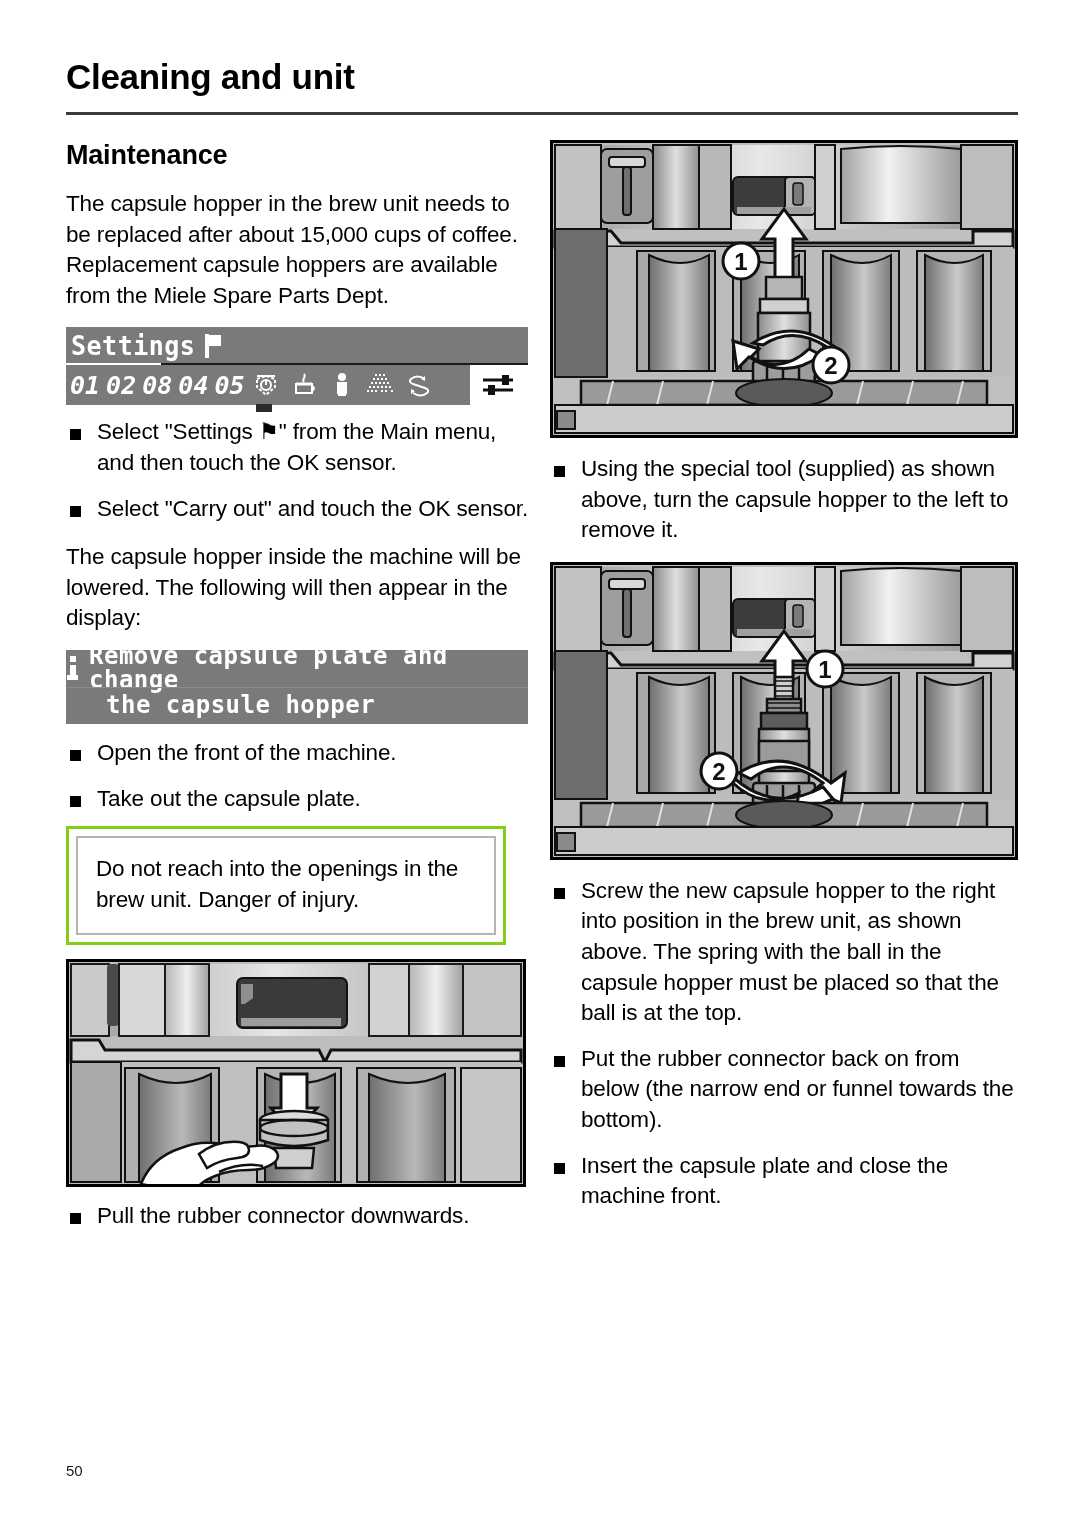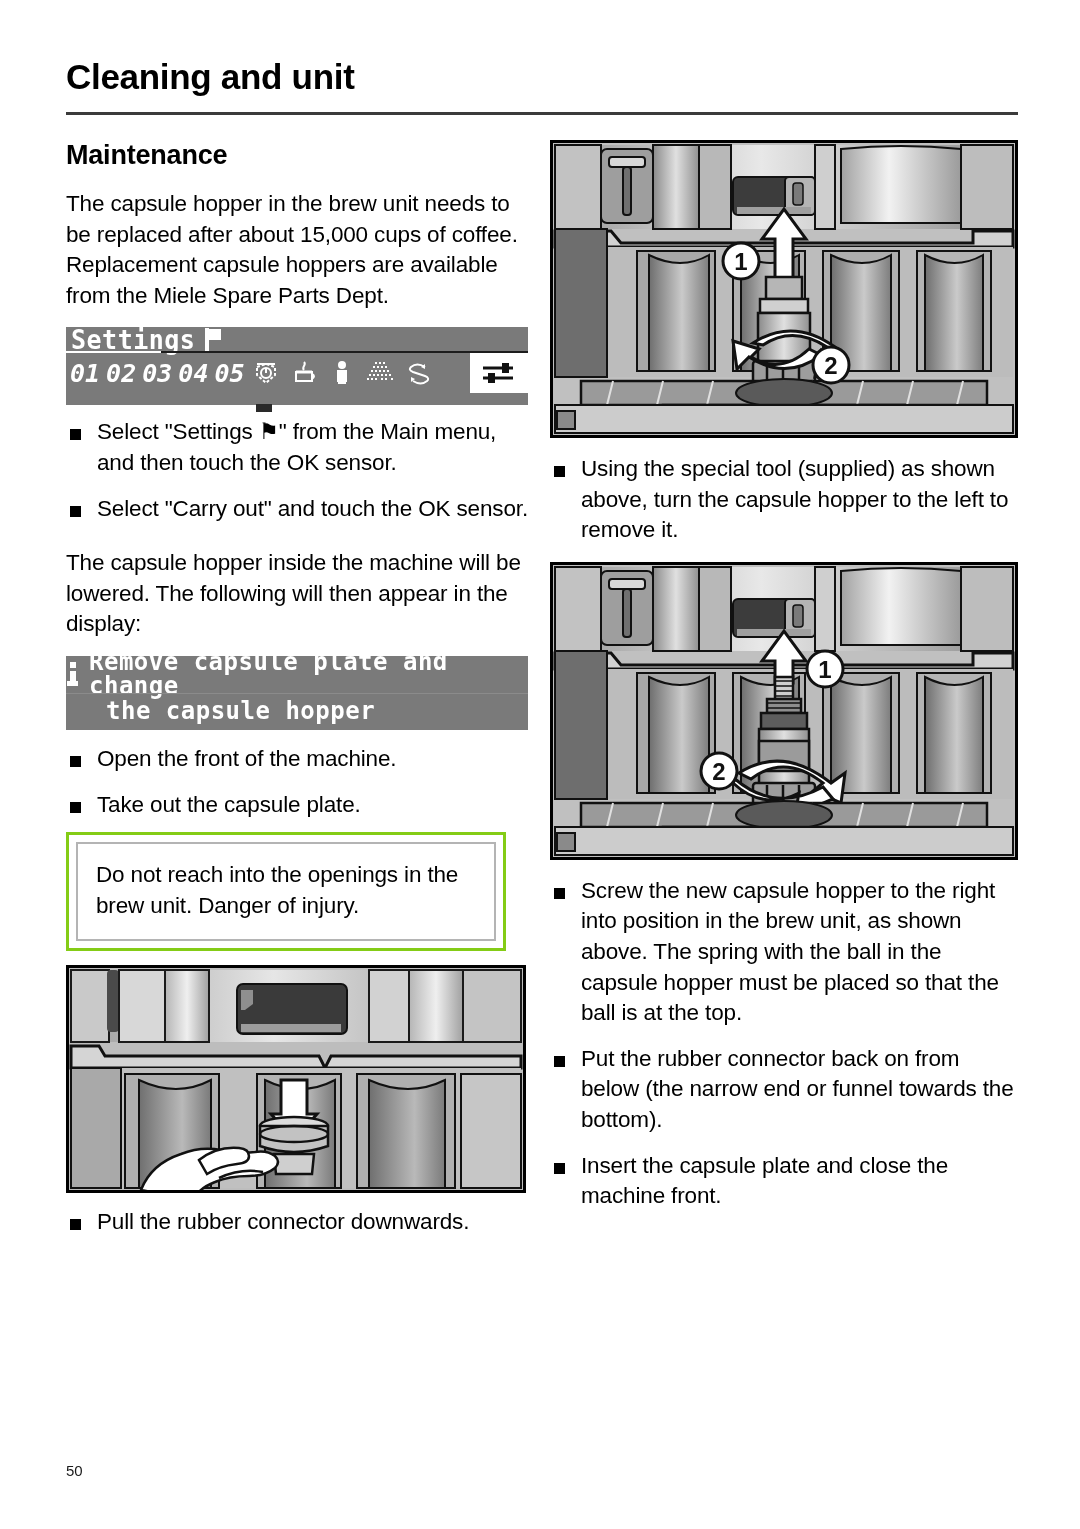--- a/index.html
+++ b/index.html
@@ -99,21 +99,21 @@
     color: #ffffff;
     font-family: "DejaVu Sans Mono", monospace;
     position: relative;
   }
   .lcd-settings {
     width: 462px;
     height: 78px;
     margin: 6px 0 12px 0;
   }
   .lcd-title-row {
-    height: 26px;
+    height: 38px;
     display: flex;
     align-items: center;
     padding-left: 5px;
     position: relative;
   }
   .lcd-title-text {
     font-size: 25px;
     font-weight: bold;
     letter-spacing: 0.5px;
     line-height: 1;
@@ -297,21 +297,21 @@
     <div class="lcd lcd-settings">
       <div class="lcd-title-row">
         <span class="lcd-title-text">Settings</span>
         <span class="lcd-icon-flag"></span>
         <span class="lcd-divider"></span>
         <span class="lcd-divider-dark"></span>
       </div>
       <div class="lcd-items-row">
         <span class="lcd-num">01</span>
         <span class="lcd-num">02</span>
-        <span class="lcd-num">03</span>
+        <span class="lcd-num">08</span>
         <span class="lcd-num">04</span>
         <span class="lcd-num">05</span>
 
         <span class="lcd-gicon">
           <svg width="26" height="26" viewBox="0 0 26 26">
             <path d="M4 7 L13 4 L22 7 L22 15 L13 23 L4 15 Z" fill="none" stroke="#fff" stroke-width="2" stroke-dasharray="3 2"></path>
             <circle cx="13" cy="13" r="5" fill="none" stroke="#fff" stroke-width="2"></circle>
             <line x1="13" y1="13" x2="13" y2="9" stroke="#fff" stroke-width="2"></line>
             <line x1="4" y1="4" x2="22" y2="4" stroke="#fff" stroke-width="2"></line>
           </svg>
@@ -383,21 +383,21 @@
         </span>
         <span class="lcd-tab-marker"></span>
       </div>
     </div>
 
     <ul class="bullets">
       <li>Select "Settings ⚑" from the Main menu, and then touch the OK sensor.</li>
       <li>Select "Carry out" and touch the OK sensor.</li>
     </ul>
 
-    <p class="body" style="margin-top:24px;">The capsule hopper inside the machine will be lowered. The following will then appear in the display:</p>
+    <p class="body" style="margin-top:18px;">The capsule hopper inside the machine will be lowered. The following will then appear in the display:</p>
 
     <div class="lcd lcd-info">
       <div class="lcd-info-hairline"></div>
       <div class="lcd-info-line">
         <span class="lcd-i-icon">
           <span class="dot"></span>
             <span class="stem"></span>
             <span class="base"></span>
         </span>
         <span>Remove capsule plate and change</span>

